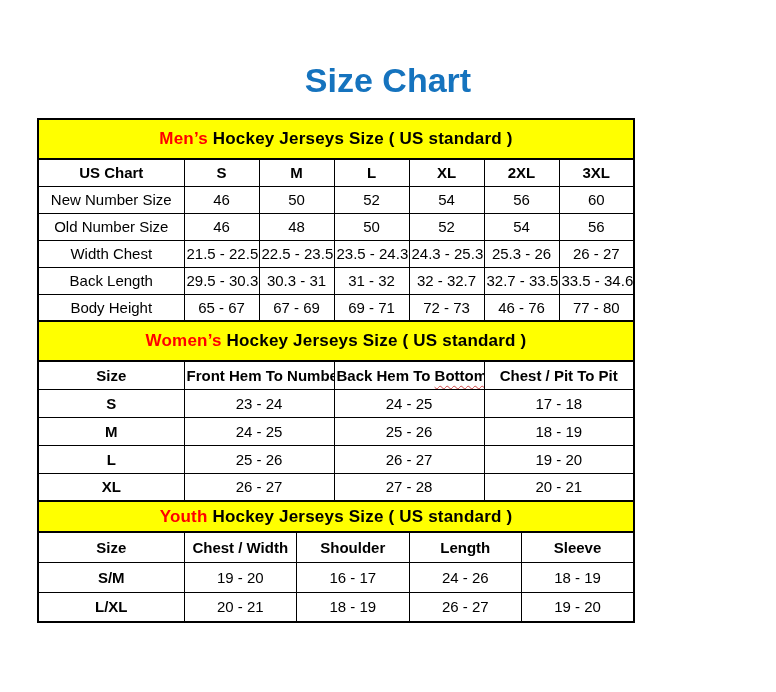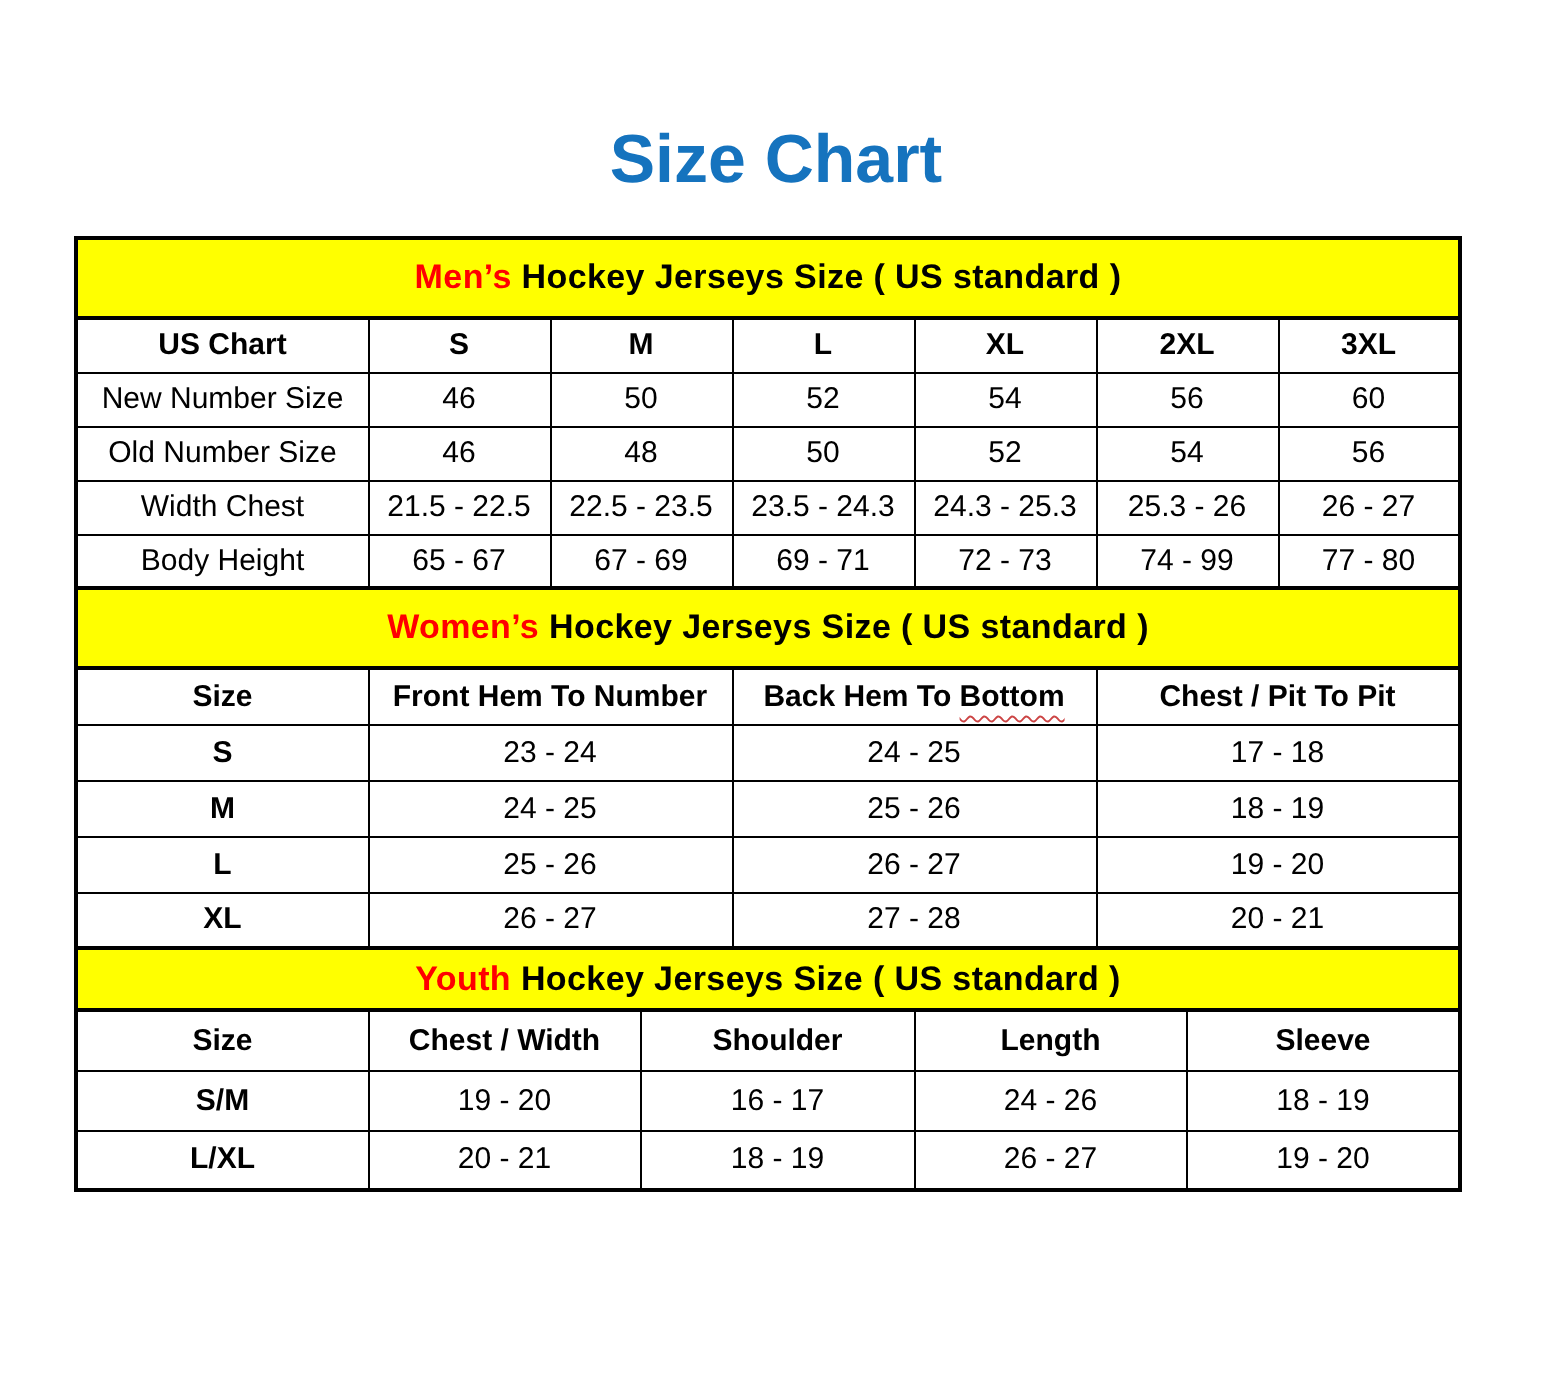--- a/index.html
+++ b/index.html
@@ -16,21 +16,21 @@
     font-size: 34px;
     line-height: 36px;
     font-weight: bold;
     color: #1573BE;
     letter-spacing: 0px;
   }
   .chart { width: 710px; margin-left: 37px; }
   table {
     border-collapse: collapse;
     table-layout: fixed;
-    width: 694px;
+    width: 598px;
     border: 2px solid #000000;
   }
   table + table { margin-top: -2px; }
   th, td {
     border: 1px solid #000000;
     text-align: center;
     vertical-align: middle;
     font-size: 15px;
     padding: 1px 2px;
     overflow: hidden;
@@ -115,26 +115,35 @@
           <tr>
             <th class="row-label">Width Chest</th>
             <td>21.5 - 22.5</td>
             <td>22.5 - 23.5</td>
             <td>23.5 - 24.3</td>
             <td>24.3 - 25.3</td>
             <td>25.3 - 26</td>
             <td>26 - 27</td>
           </tr>
           <tr>
+            <th class="row-label">Back Length</th>
+            <td>29.5 - 30.3</td>
+            <td>30.3 - 31</td>
+            <td>31 - 32</td>
+            <td>32 - 32.7</td>
+            <td>32.7 - 33.5</td>
+            <td>33.5 - 34.6</td>
+          </tr>
+          <tr>
             <th class="row-label">Body Height</th>
             <td>65 - 67</td>
             <td>67 - 69</td>
             <td>69 - 71</td>
             <td>72 - 73</td>
-            <td>74 - 99</td>
+            <td>46 - 76</td>
             <td>77 - 80</td>
           </tr>
         </tbody>
     </table>
 
     <table class="t-womens">
       <colgroup>
           <col class="first">
           <col>
           <col>

